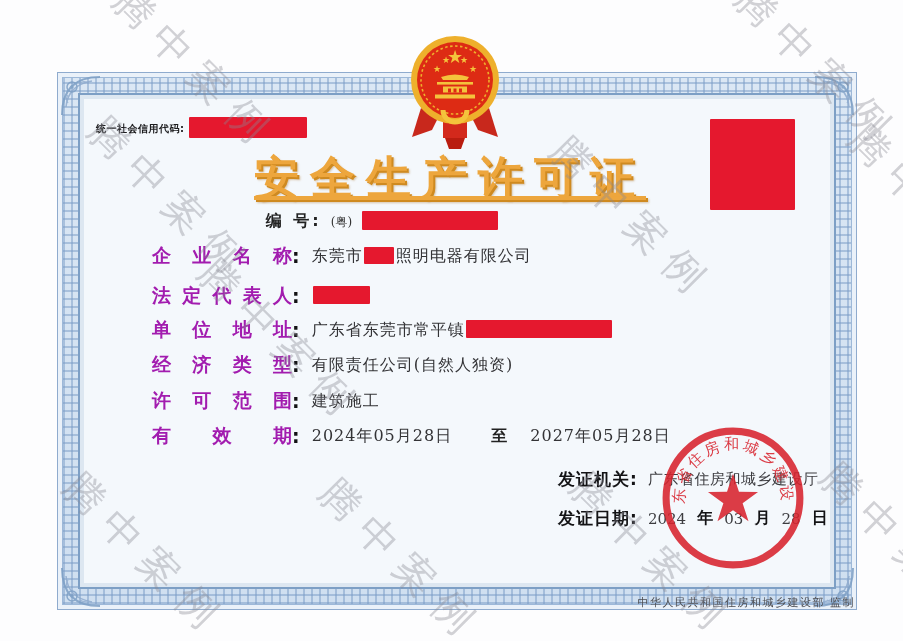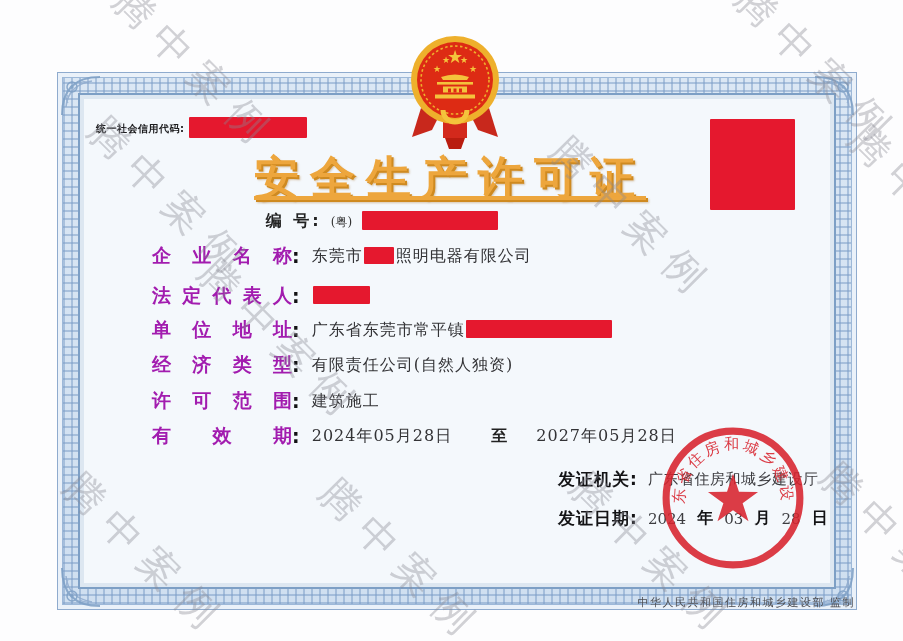--- a/index.html
+++ b/index.html
@@ -152,21 +152,21 @@
     <span class="fvalue">有限责任公司(自然人独资)</span>
   </div>
   <div class="frow" style="top:388px;">
     <span class="flabel">许可范围</span><span class="fcolon">:</span>
     <span class="fvalue">建筑施工</span>
   </div>
   <div class="frow" style="top:423px;">
     <span class="flabel">有效期</span><span class="fcolon">:</span>
     <span class="fvalue">2024年05月28日</span>
     <span class="fto">至</span>
-    <span class="fvalue" style="margin-left:10px;">2027年05月28日</span>
+    <span class="fvalue" style="margin-left:4px;">2027年05月28日</span>
   </div>
 
   <div class="irow" style="top:468px;">
     <span class="ilabel">发证机关:</span>
     <span class="ivalue">广东省住房和城乡建设厅</span>
   </div>
   <div class="irow" style="top:507px;">
     <span class="ilabel">发证日期:</span>
     <span class="dnum" style="margin-left:5px;">2024</span>
     <span class="dchar">年</span>

